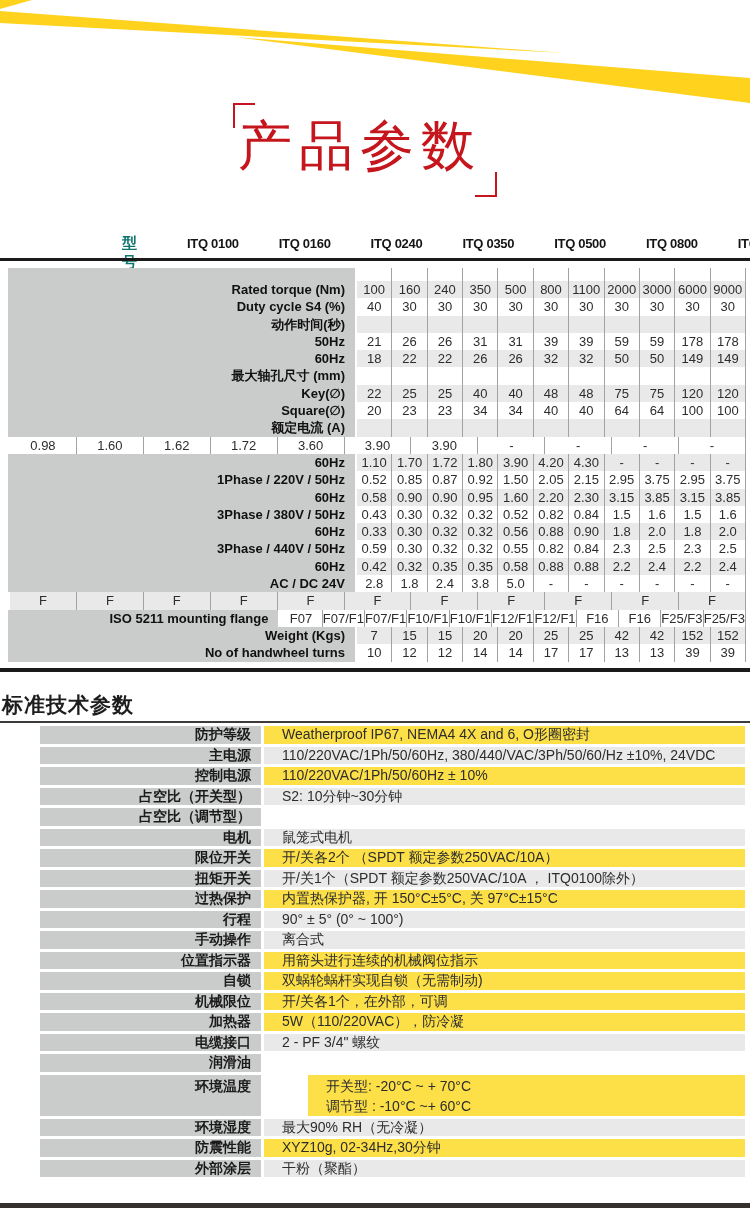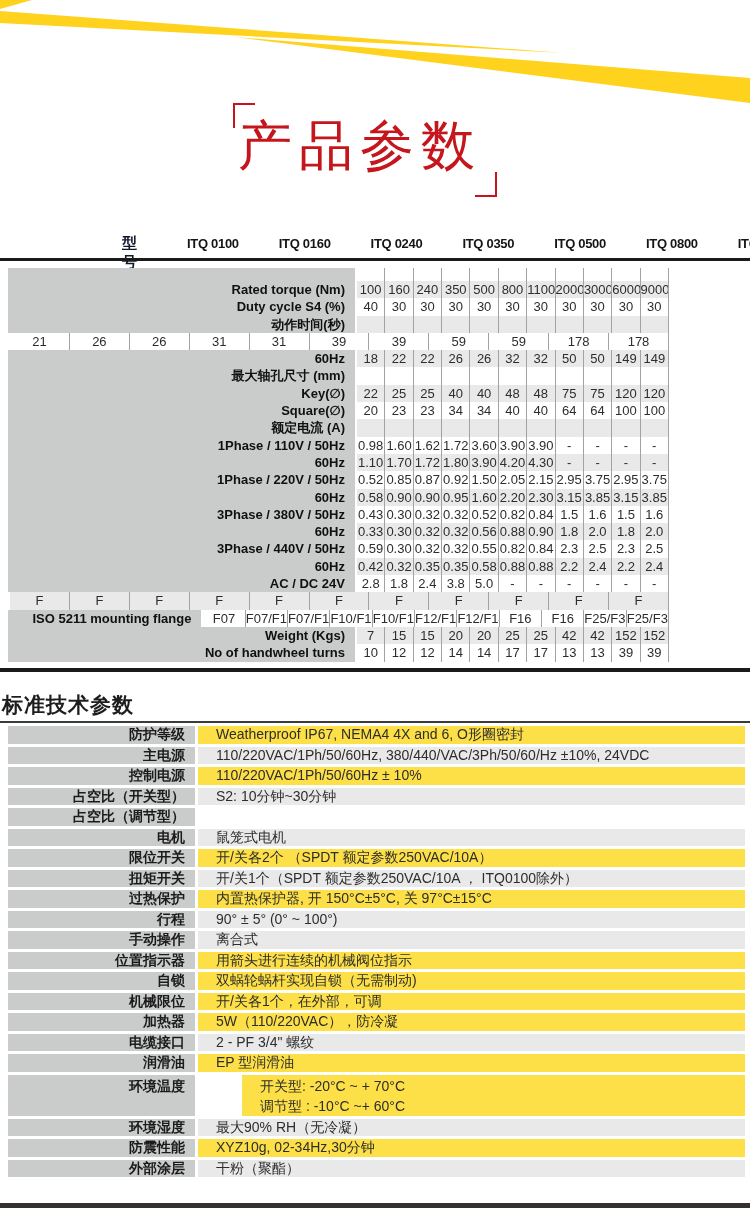--- a/index.html
+++ b/index.html
@@ -13,50 +13,50 @@
   
   .page-title { position:absolute; left:238px; top:108px; font-size:54px; line-height:74px;
     letter-spacing:7px; font-weight:500; color:var(--red,#C4161C); white-space:nowrap; }
   .bracket { position:absolute; width:22px; height:25px; }
   .bracket-tl { left:233px; top:103px; border-left:2px solid var(--red,#C4161C); border-top:2px solid var(--red,#C4161C); }
   .bracket-br { left:475px; top:172px; border-right:2px solid var(--red,#C4161C); border-bottom:2px solid var(--red,#C4161C); }
 
   
   .t1-header { position:absolute; top:234px; left:122px; width:623px; height:20px;
     display:flex; justify-content:space-between; align-items:baseline; }
-  .t1-model-col-label { font-size:15px; font-weight:bold; color:#0f172a; margin-right:10px; }
+  .t1-model-col-label { font-size:15px; font-weight:bold; color:#0f766e; margin-right:10px; }
   .model { font-size:13px; font-weight:bold; color:#151515; letter-spacing:-0.3px; white-space:nowrap;margin-left:40px; }
 
   
   .hline { position:absolute; left:0; width:750px; }
   .hline-top    { top:258px; height:3px; background:var(--dark,#1A1A1A); }
   .hline-mid    { top:668px; height:4px; background:var(--dark,#1A1A1A); }
   .hline-rule   { top:721px; height:2px; background:#3b3b3b; }
   .hline-bottom { top:1203px; height:5px; background:#35302d; }
 
   
-  .t1 { position:absolute; top:268px; left:8px; width:661px; }
+  .t1 { position:absolute; top:268px; left:8px; width:738px; }
   .t1-row { display:flex; height:17.3px; }
   .t1-row-spacer { height:13px; }
   .t1-label { width:347px; background:var(--gray,#CACBCB); font-weight:bold; font-size:13px;
     line-height:17.3px; text-align:right; padding-right:10px; color:#101010; white-space:nowrap; }
   .t1-cells { flex:1; display:flex; margin-left:2px; }
   .t1-cell { flex:1; border-right:1px solid #a2a2a2; font-size:13px; line-height:17.4px;
     text-align:center; color:#2d2d2d; background:#fff; overflow:hidden; white-space:nowrap; }
   .t1-row.shaded .t1-cell { background:var(--shade,#E9E9E9); }
   .t1-row-spacer .t1-cell { background:#fff; }
 
   
   .s2-heading { position:absolute; left:2px; top:691px; font-size:21px; font-weight:bold;
     color:#1d1d1d; letter-spacing:1px; }
   .s2 { position:absolute; top:726px; left:8px; width:737px; }
   .s2-row { display:flex; margin-bottom:3px; height:17.5px; }
   .s2-row.tall { height:41px;gap:22px; }
-  .s2-label { width:187px; background:var(--gray,#CACBCB); font-size:14px; font-weight:bold;
-    color:#1b1b1b; text-align:right; padding-right:10px; line-height:17.5px; white-space:nowrap; }
+  .s2-label { width:221px; background:var(--gray,#CACBCB); font-size:14px; font-weight:bold;
+    color:#1b1b1b; text-align:right; padding-right:10px; line-height:17.5px; white-space:nowrap;margin-left:32px; }
   .s2-row.tall .s2-label { line-height:20px; padding-top:1px; }
   .s2-gap { width:3px; background:#fff; }
   .s2-value { flex:1; font-size:14px; line-height:17.5px; padding-left:18px; color:#2d2d2d;
     background:#fde047; white-space:nowrap; }
   .s2-row.shaded .s2-value { background:var(--shade,#E9E9E9); }
   .s2-row.tall .s2-value { line-height:20px; padding-top:1px; }
 </style>
 </head>
 <body>
 
@@ -151,20 +151,21 @@
           <div class="t1-cell"></div>
           <div class="t1-cell"></div>
           <div class="t1-cell"></div>
           <div class="t1-cell"></div>
           <div class="t1-cell"></div>
           <div class="t1-cell"></div>
           <div class="t1-cell"></div>
         </div>
       </div>
       <div class="t1-row">
+        <div class="t1-label">50Hz</div>
         <div class="t1-cells">
           <div class="t1-cell">21</div>
           <div class="t1-cell">26</div>
           <div class="t1-cell">26</div>
           <div class="t1-cell">31</div>
           <div class="t1-cell">31</div>
           <div class="t1-cell">39</div>
           <div class="t1-cell">39</div>
           <div class="t1-cell">59</div>
           <div class="t1-cell">59</div>
@@ -246,21 +247,20 @@
           <div class="t1-cell"></div>
           <div class="t1-cell"></div>
           <div class="t1-cell"></div>
           <div class="t1-cell"></div>
           <div class="t1-cell"></div>
           <div class="t1-cell"></div>
           <div class="t1-cell"></div>
         </div>
       </div>
       <div class="t1-row">
-        <div class="t1-label">1Phase / 110V / 50Hz</div>
         <div class="t1-cells">
           <div class="t1-cell">0.98</div>
           <div class="t1-cell">1.60</div>
           <div class="t1-cell">1.62</div>
           <div class="t1-cell">1.72</div>
           <div class="t1-cell">3.60</div>
           <div class="t1-cell">3.90</div>
           <div class="t1-cell">3.90</div>
           <div class="t1-cell">-</div>
           <div class="t1-cell">-</div>
@@ -542,21 +542,20 @@
         <div class="s2-value">5W（110/220VAC），防冷凝</div>
       </div>
       <div class="s2-row shaded">
         <div class="s2-label">电缆接口</div>
         <div class="s2-gap"></div>
         <div class="s2-value">2 - PF 3/4" 螺纹</div>
       </div>
       <div class="s2-row">
         <div class="s2-label">润滑油</div>
         <div class="s2-gap"></div>
-        <div class="s2-value">EP 型润滑油</div>
       </div>
       <div class="s2-row tall">
         <div class="s2-label">环境温度</div>
         <div class="s2-gap"></div>
         <div class="s2-value">
           <div class="s2-line">开关型: -20°C ~ + 70°C</div>
           <div class="s2-line">调节型 : -10°C ~+ 60°C</div>
         </div>
       </div>
       <div class="s2-row shaded">

